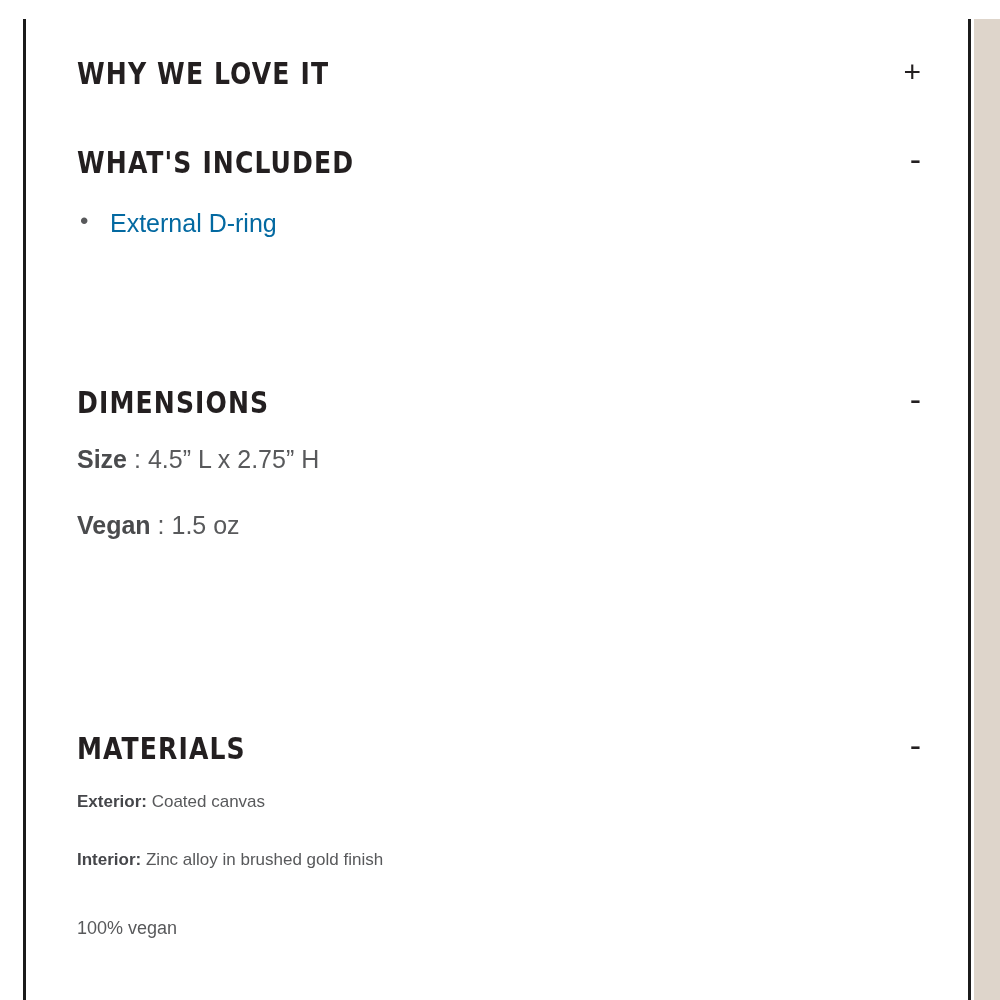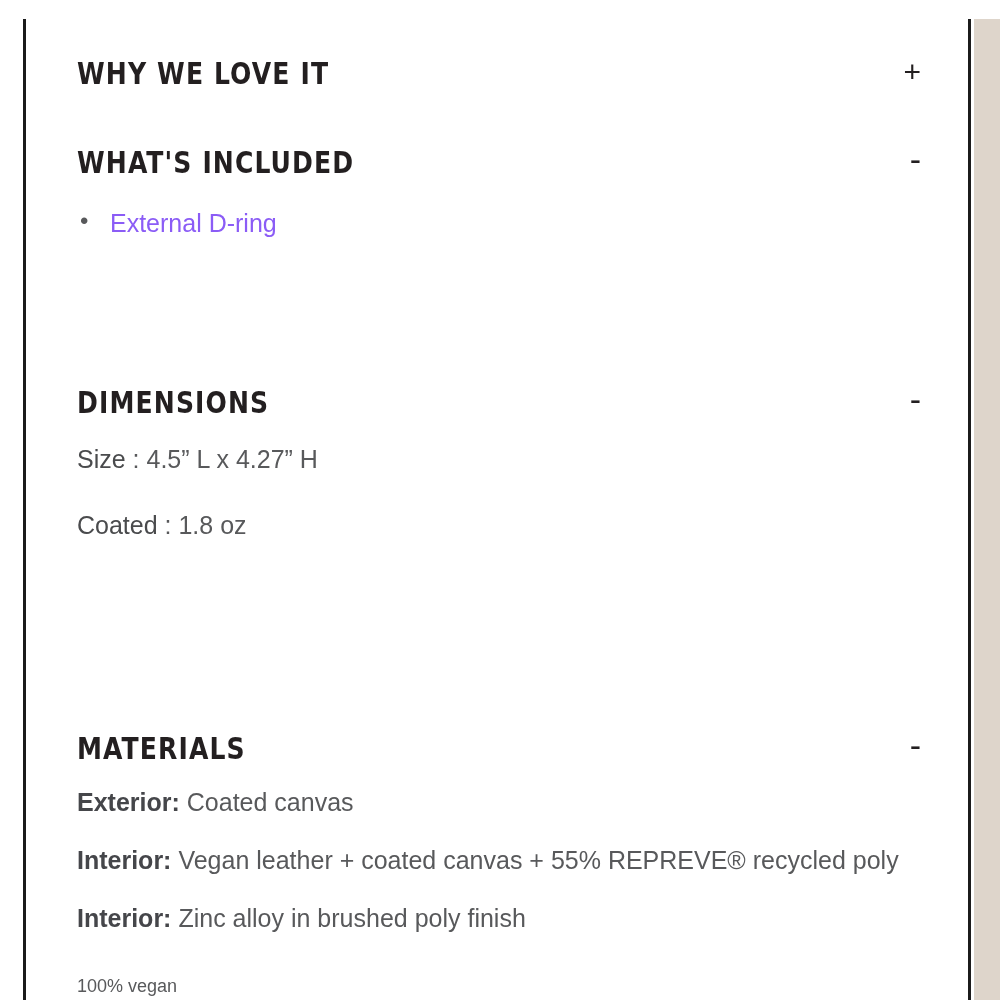--- a/index.html
+++ b/index.html
@@ -81,41 +81,41 @@
 
   ul.bullets {
     list-style: none;
     margin-top: 26px;
   }
   ul.bullets li {
     position: relative;
     padding-left: 33px;
     font-size: 25px;
     line-height: 34px;
-    color: #8b5cf6;
+    color: #0369a1;
   }
   ul.bullets li::before {
     content: "\2022";
     position: absolute;
     left: 3px;
     top: -2px;
     font-size: 24px;
     color: #58595b;
   }
 
   .spec {
     font-size: 25px;
     line-height: 54px;
     color: #58595b;
     margin-top: 12px;
   }
-  .spec b { color: #4a4b4d; font-weight: 400; }
+  .spec b { color: #4a4b4d; font-weight: 700; }
 
   .mat-line {
-    font-size: 25px;
+    font-size: 17px;
     line-height: 44px;
     color: #58595b;
     margin-top: 14px;
   }
   .mat-line b { color: #45464a; font-weight: 700; }
   .mat-plain {
     font-size: 18px;
     line-height: 44px;
     color: #58595b;
     margin-top: 24px;
@@ -142,42 +142,38 @@
     <ul class="bullets">
       <li>External D-ring</li>
     </ul>
 
     <div class="acc-row r-dims">
       <div class="acc-title">DIMENSIONS</div>
       <div class="acc-sign minus">-</div>
     </div>
     <div class="spec">
       <b>Size</b>
-      <span>: 4.5” L x 4.27” H</span>
+      <span>: 4.5” L x 2.75” H</span>
     </div>
     <div class="spec">
-      <b>Coated</b>
-      <span>: 1.8 oz</span>
+      <b>Vegan</b>
+      <span>: 1.5 oz</span>
     </div>
 
     <div class="acc-row r-mats">
       <div class="acc-title">MATERIALS</div>
       <div class="acc-sign minus">-</div>
     </div>
     <div class="mat-line">
       <b>Exterior:</b>
       <span>Coated canvas</span>
     </div>
     <div class="mat-line">
       <b>Interior:</b>
-      <span>Vegan leather + coated canvas + 55% REPREVE® recycled poly</span>
-    </div>
-    <div class="mat-line">
-      <b>Interior:</b>
-      <span>Zinc alloy in brushed poly finish</span>
+      <span>Zinc alloy in brushed gold finish</span>
     </div>
     <div class="mat-plain">100% vegan</div>
 
   </div>
 
   <div class="edge-right">
     <div class="tan"></div>
   </div>
 
 </div>

